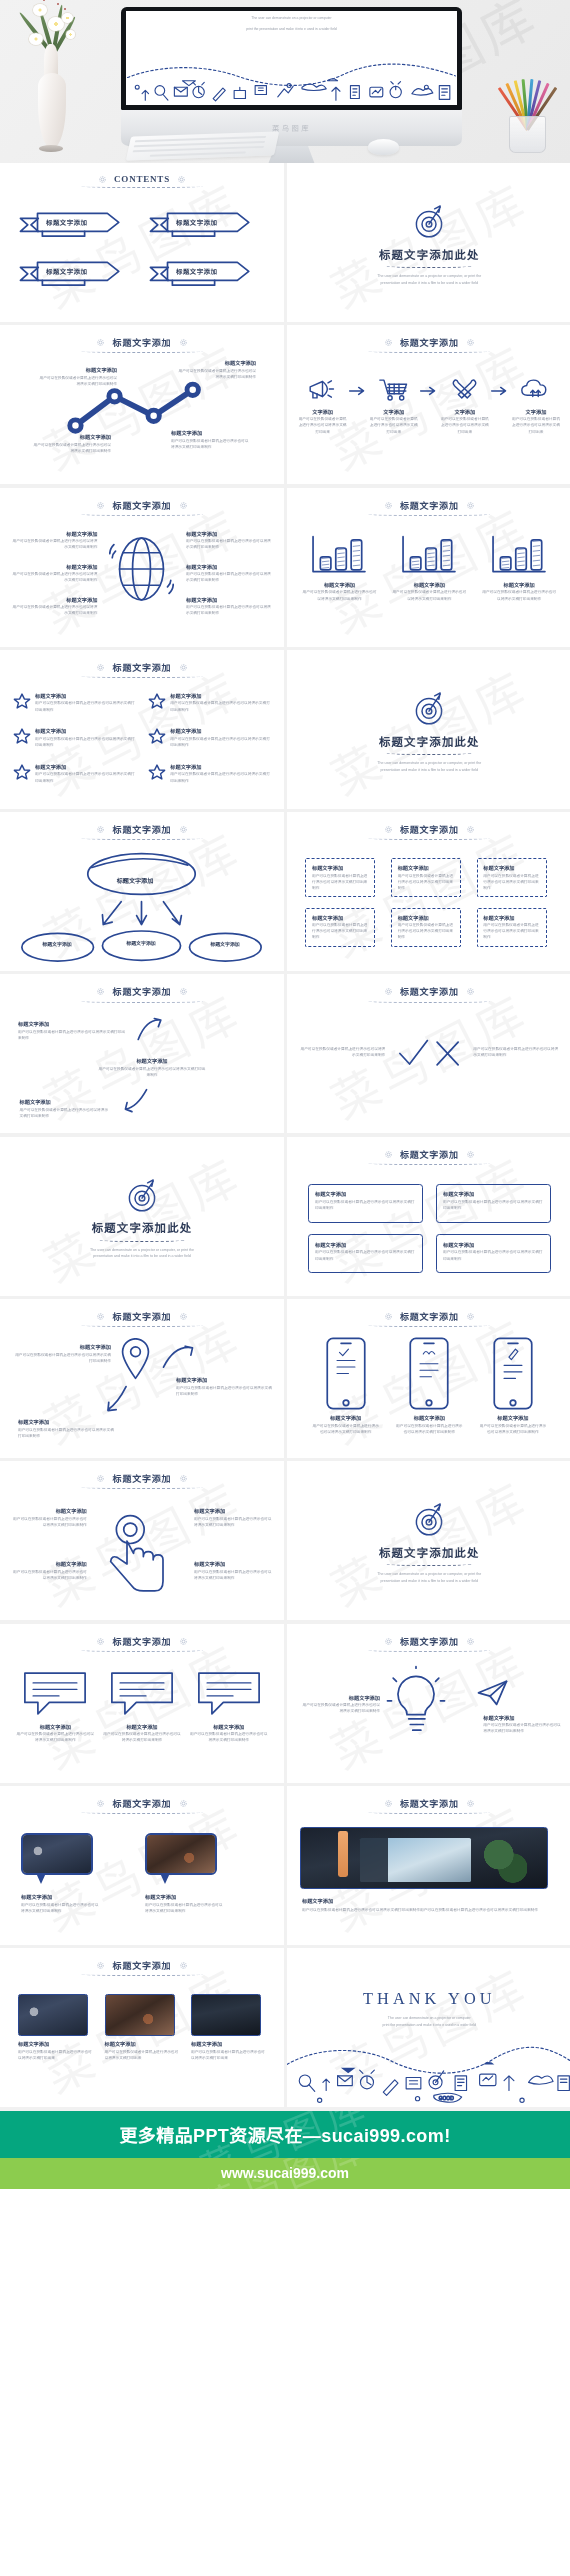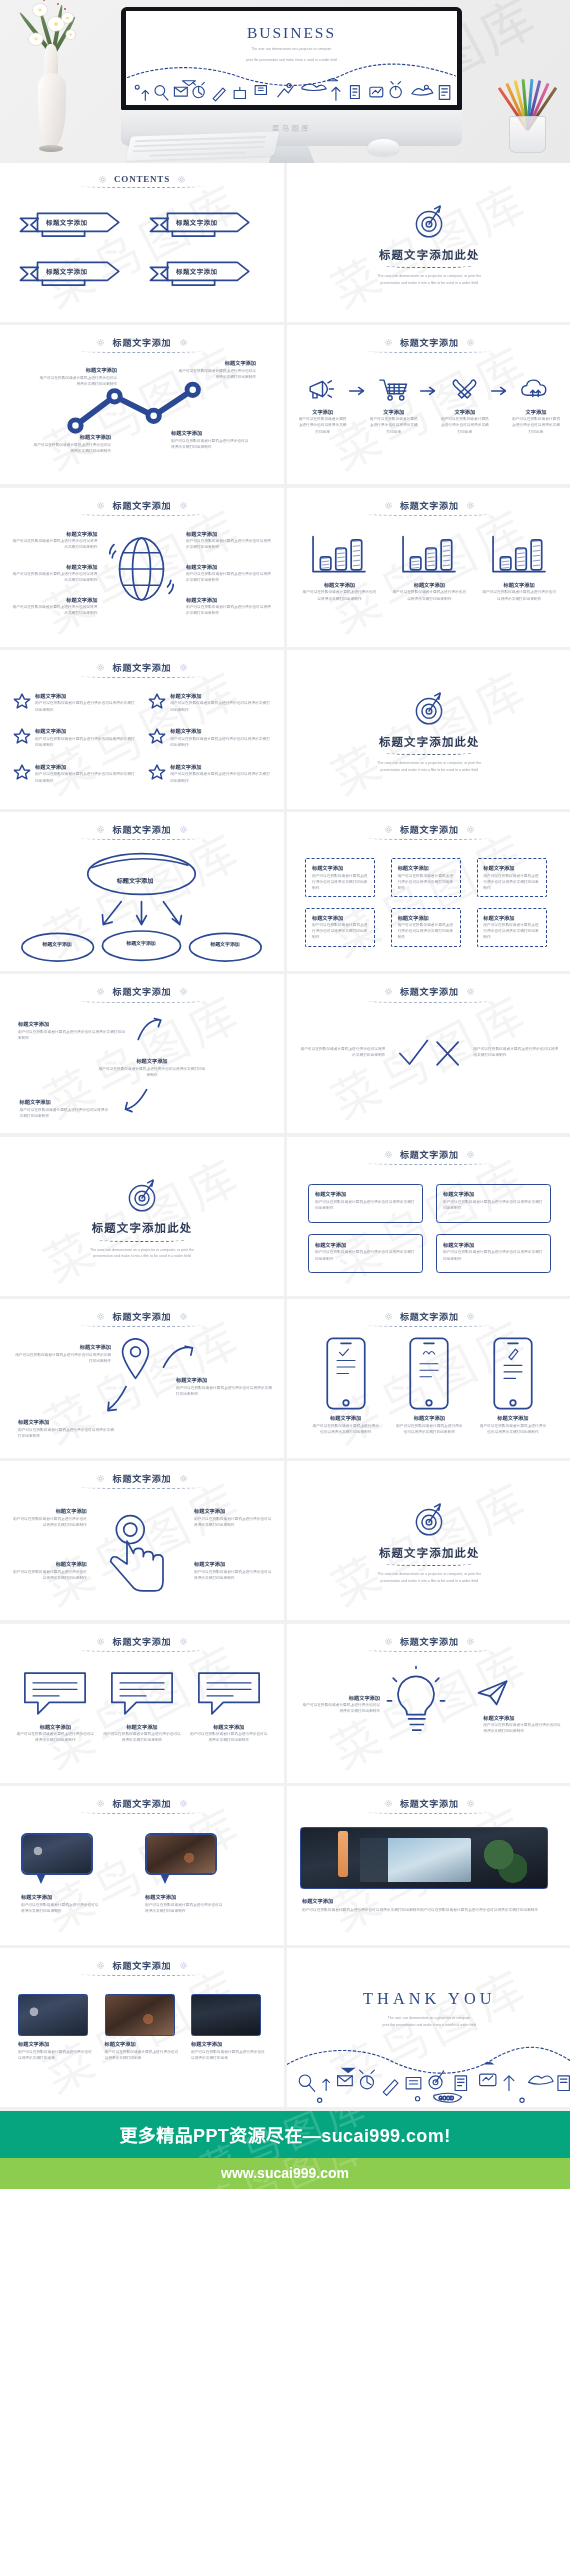--- a/index.html
+++ b/index.html
@@ -322,21 +322,20 @@
     <div class="bloom b4"></div>
     <div class="bloom b5"></div>
     <div class="vase-neck"></div>
     <div class="vase-body"></div>
     <div class="vase-foot"></div>
   </div>
 
   <div class="monitor">
     <div class="screen-bezel">
       <div class="screen">
-        <div class="t-en">BUSINESS</div>
         <div class="t-sub">The user can demonstrate on a projector or computer</div>
         <div class="t-sub">print the presentation and make it into e used in a wider field</div>
         <div class="doodle-band">
           <svg width="331" height="42" viewBox="0 0 406 52">
             <path class="bstroke-thin" stroke-dasharray="3 3" d="M0 18 C 40 2, 95 2, 135 16 S 225 34, 268 14 S 360 0, 406 16"></path>
             <g class="bstroke-thin">
               <path d="M22 46 v-12 l-4 4 m4-4 l4 4"></path>
               <circle cx="40" cy="34" r="6"></circle>
                 <path d="M44 39 l6 7"></path>
               <rect x="58" y="30" width="16" height="11"></rect>

